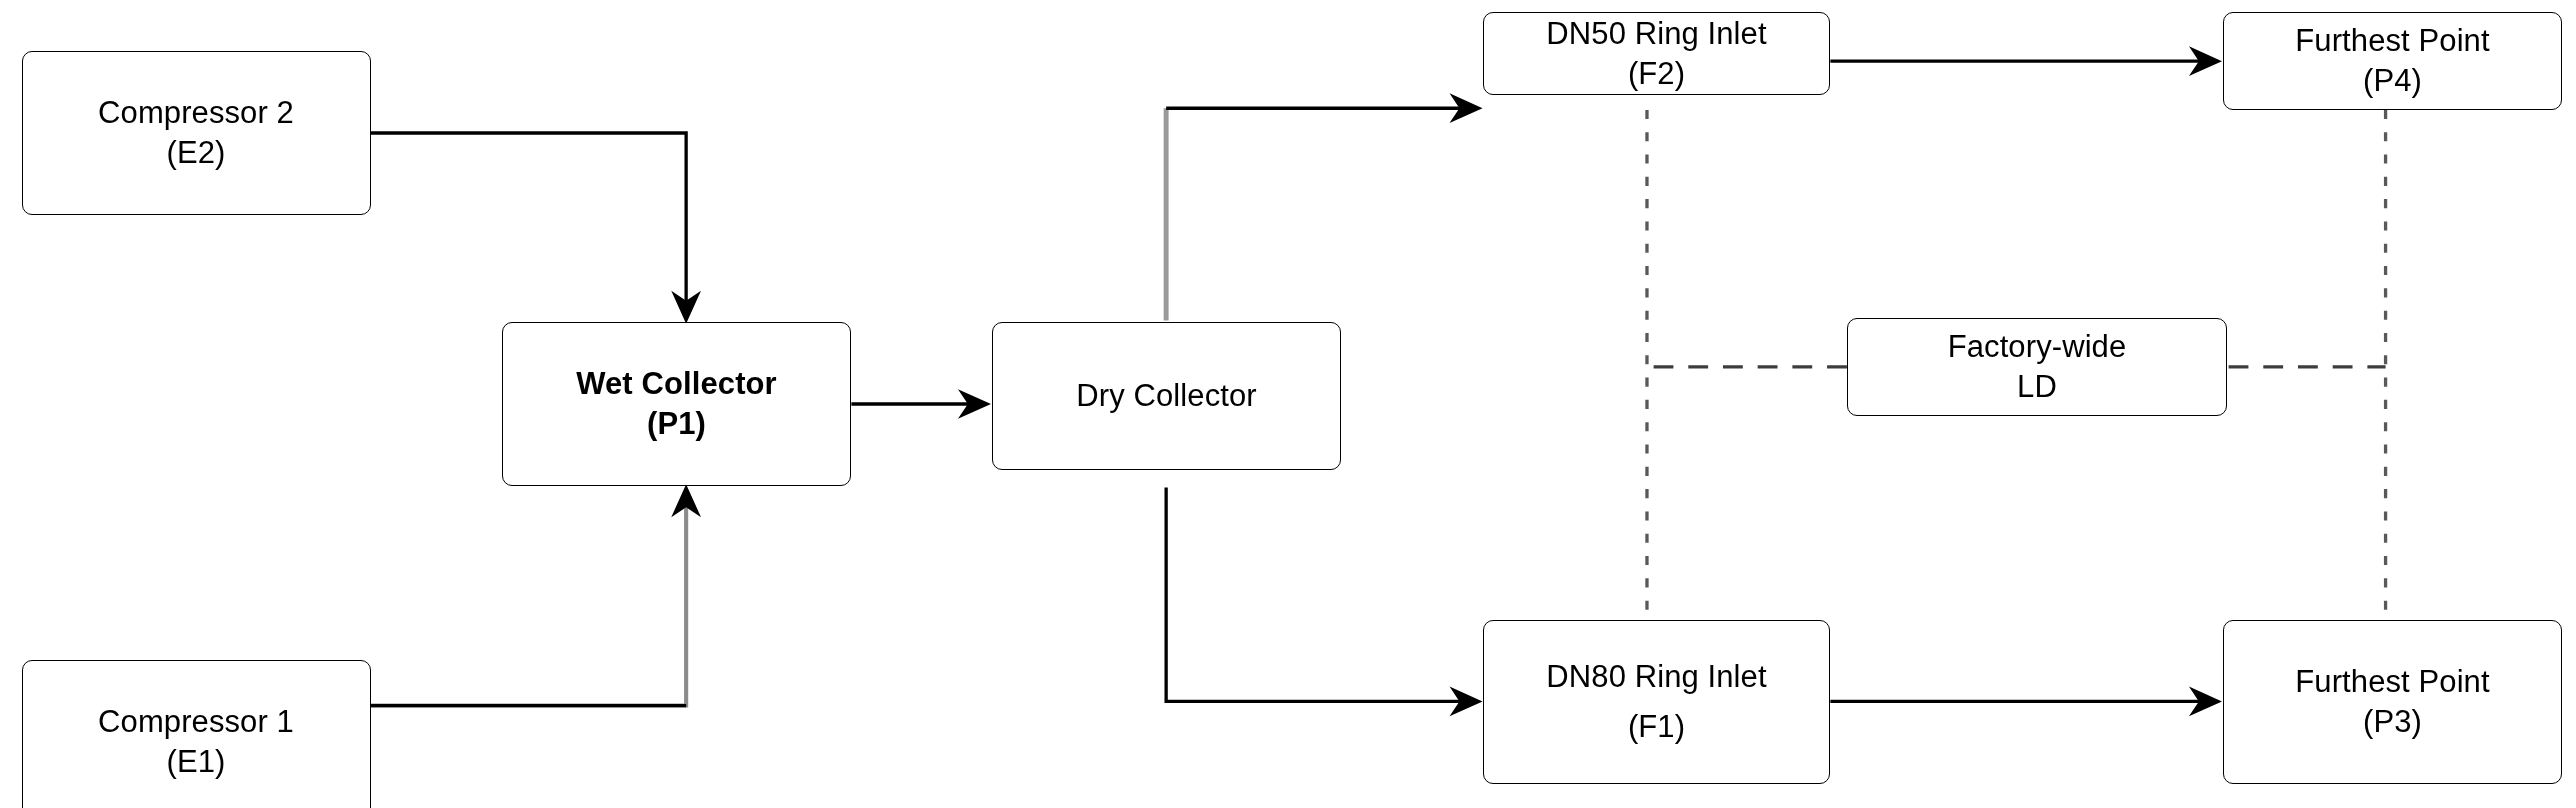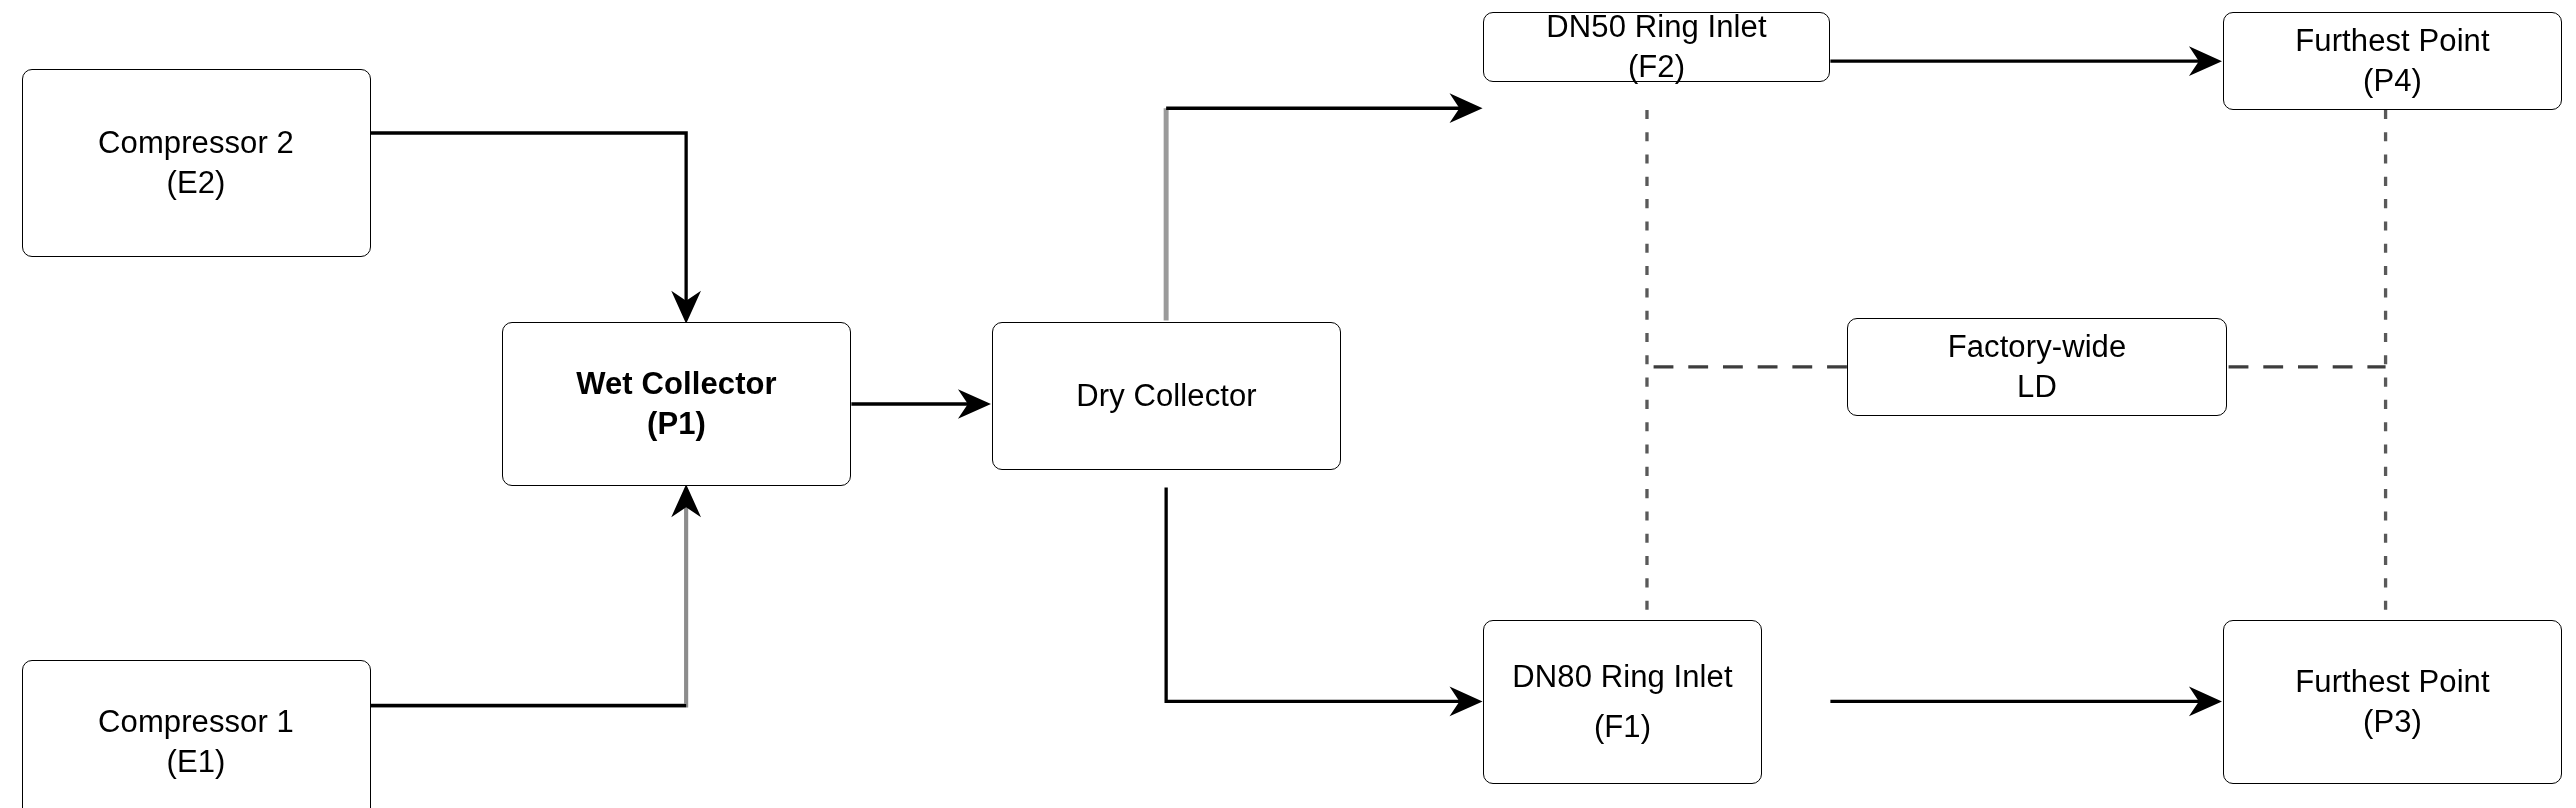--- a/index.html
+++ b/index.html
@@ -96,55 +96,55 @@
 
     <path d="M1993,133 L1993,750" fill="none" stroke="#595959" stroke-width="4" stroke-dasharray="11 16" stroke-linecap="butt"></path>
 
     <path d="M2887,133 L2887,750" fill="none" stroke="#595959" stroke-width="4" stroke-dasharray="11 16" stroke-linecap="butt"></path>
 
     <path d="M2235,444 L1993,444" fill="none" stroke="#3d3d3d" stroke-width="4" stroke-dasharray="24 18" stroke-linecap="butt"></path>
 
     <path d="M2655,444 L2887,444" fill="none" stroke="#3d3d3d" stroke-width="4" stroke-dasharray="24 18" stroke-linecap="butt"></path>
   </svg>
 
-  <div class="node" style="left: 21.5px; top: 69px; width: 349px; height: 188px; border-color: rgb(0, 0, 0); background: rgb(255, 255, 255);">
+  <div class="node" style="left: 21.5px; top: 51px; width: 349px; height: 164px; border-color: rgb(0, 0, 0); background: rgb(255, 255, 255);">
     <span class="ln">Compressor 2</span>
     <span class="ln2">(E2)</span>
   </div>
 
   <div class="node" style="left: 21.5px; top: 660px; width: 349px; height: 164px; border-color: rgb(0, 0, 0); background: rgb(255, 255, 255);">
     <span class="ln">Compressor 1</span>
     <span class="ln2">(E1)</span>
   </div>
 
   <div class="node" style="left: 502px; top: 322px; width: 349px; height: 164px; border-color: rgb(0, 0, 0); background: rgb(255, 255, 255); font-weight: bold;">
     <span class="ln">Wet Collector</span>
     <span class="ln2">(P1)</span>
   </div>
 
   <div class="node" style="left: 992px; top: 322px; width: 349px; height: 148px; border-color: rgb(0, 0, 0); background: rgb(255, 255, 255);">
     <span class="ln">Dry Collector</span>
   </div>
 
-  <div class="node" style="left: 1483px; top: 12.4px; width: 347px; height: 70px; border-color: rgb(0, 0, 0); background: rgb(255, 255, 255);">
+  <div class="node" style="left: 1483px; top: 12.4px; width: 347px; height: 83px; border-color: rgb(0, 0, 0); background: rgb(255, 255, 255);">
     <span class="ln">DN50 Ring Inlet</span>
     <span class="ln2">(F2)</span>
   </div>
 
   <div class="node" style="left: 2223px; top: 12.4px; width: 339px; height: 98px; border-color: rgb(0, 0, 0); background: rgb(255, 255, 255);">
     <span class="ln">Furthest Point</span>
     <span class="ln2">(P4)</span>
   </div>
 
   <div class="node" style="left: 1847px; top: 318px; width: 380px; height: 98px; border-color: rgb(0, 0, 0); background: rgb(255, 255, 255);">
     <span class="ln">Factory-wide</span>
     <span class="ln2">LD</span>
   </div>
 
-  <div class="node" style="left: 1483px; top: 620px; width: 279px; height: 164px; border-color: rgb(0, 0, 0); background: rgb(255, 255, 255); gap: 10px;">
+  <div class="node" style="left: 1483px; top: 620px; width: 347px; height: 164px; border-color: rgb(0, 0, 0); background: rgb(255, 255, 255); gap: 10px;">
     <span class="ln">DN80 Ring Inlet</span>
     <span class="ln2">(F1)</span>
   </div>
 
   <div class="node" style="left: 2223px; top: 620px; width: 339px; height: 164px; border-color: rgb(0, 0, 0); background: rgb(255, 255, 255);">
     <span class="ln">Furthest Point</span>
     <span class="ln2">(P3)</span>
   </div>
 
 </div>

